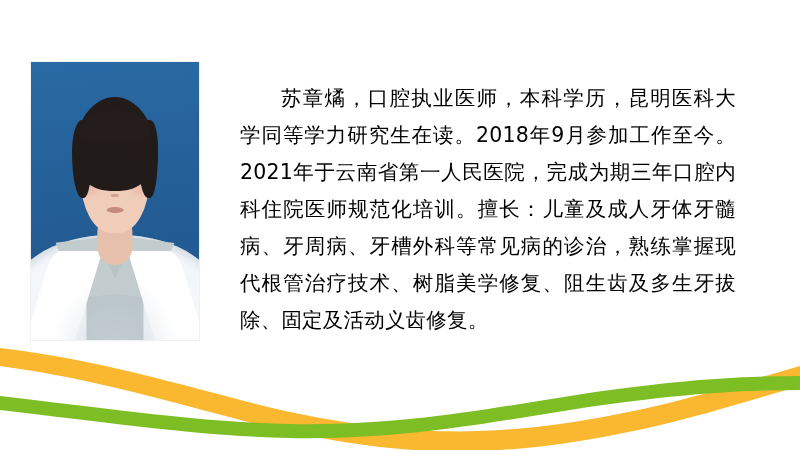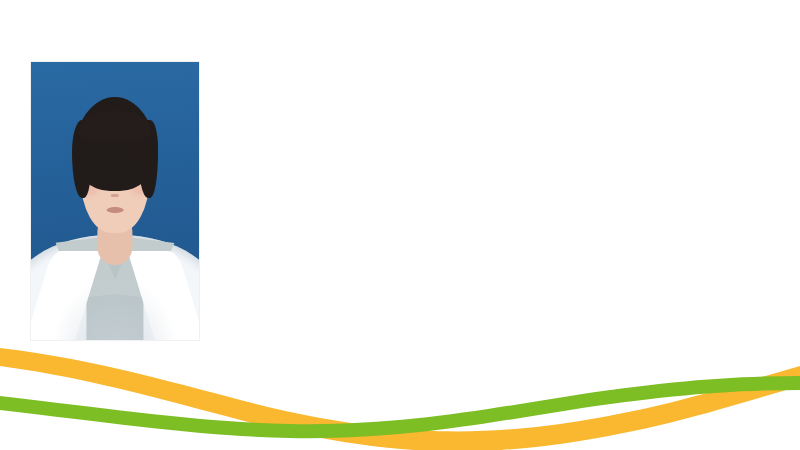--- a/index.html
+++ b/index.html
@@ -251,20 +251,21 @@
     <div class="eye-l"></div>
     <div class="eye-r"></div>
     <div class="nose"></div>
     <div class="mouth"></div>
     <div class="hair"></div>
     <div class="hair-side-l"></div>
     <div class="hair-side-r"></div>
     <div class="fringe"></div>
   </div>
 
+  <div id="bio-text">苏章燏，口腔执业医师，本科学历，昆明医科大学同等学力研究生在读。2018年9月参加工作至今。2021年于云南省第一人民医院，完成为期三年口腔内科住院医师规范化培训。擅长：儿童及成人牙体牙髓病、牙周病、牙槽外科等常见病的诊治，熟练掌握现代根管治疗技术、树脂美学修复、阻生齿及多生牙拔除、固定及活动义齿修复。</div>
 
   <svg id="waves" viewBox="0 0 800 110" preserveAspectRatio="none">
 
     <path id="wave-orange-back" d="M 0,8 C 120,22 220,58 300,74 C 400,94 470,96 560,84 C 660,70 730,46 800,26
              L 800,46 C 730,66 660,90 560,104 C 470,116 400,114 300,94
              C 220,78 120,42 0,26 Z" fill="#F9B82F"></path>
 
     <path id="wave-green-front" d="M 0,56 C 120,70 200,82 290,84 C 400,86 480,70 570,56
              C 660,42 730,36 800,36
              L 800,50 C 730,50 660,56 570,70 C 480,84 400,100 290,98

